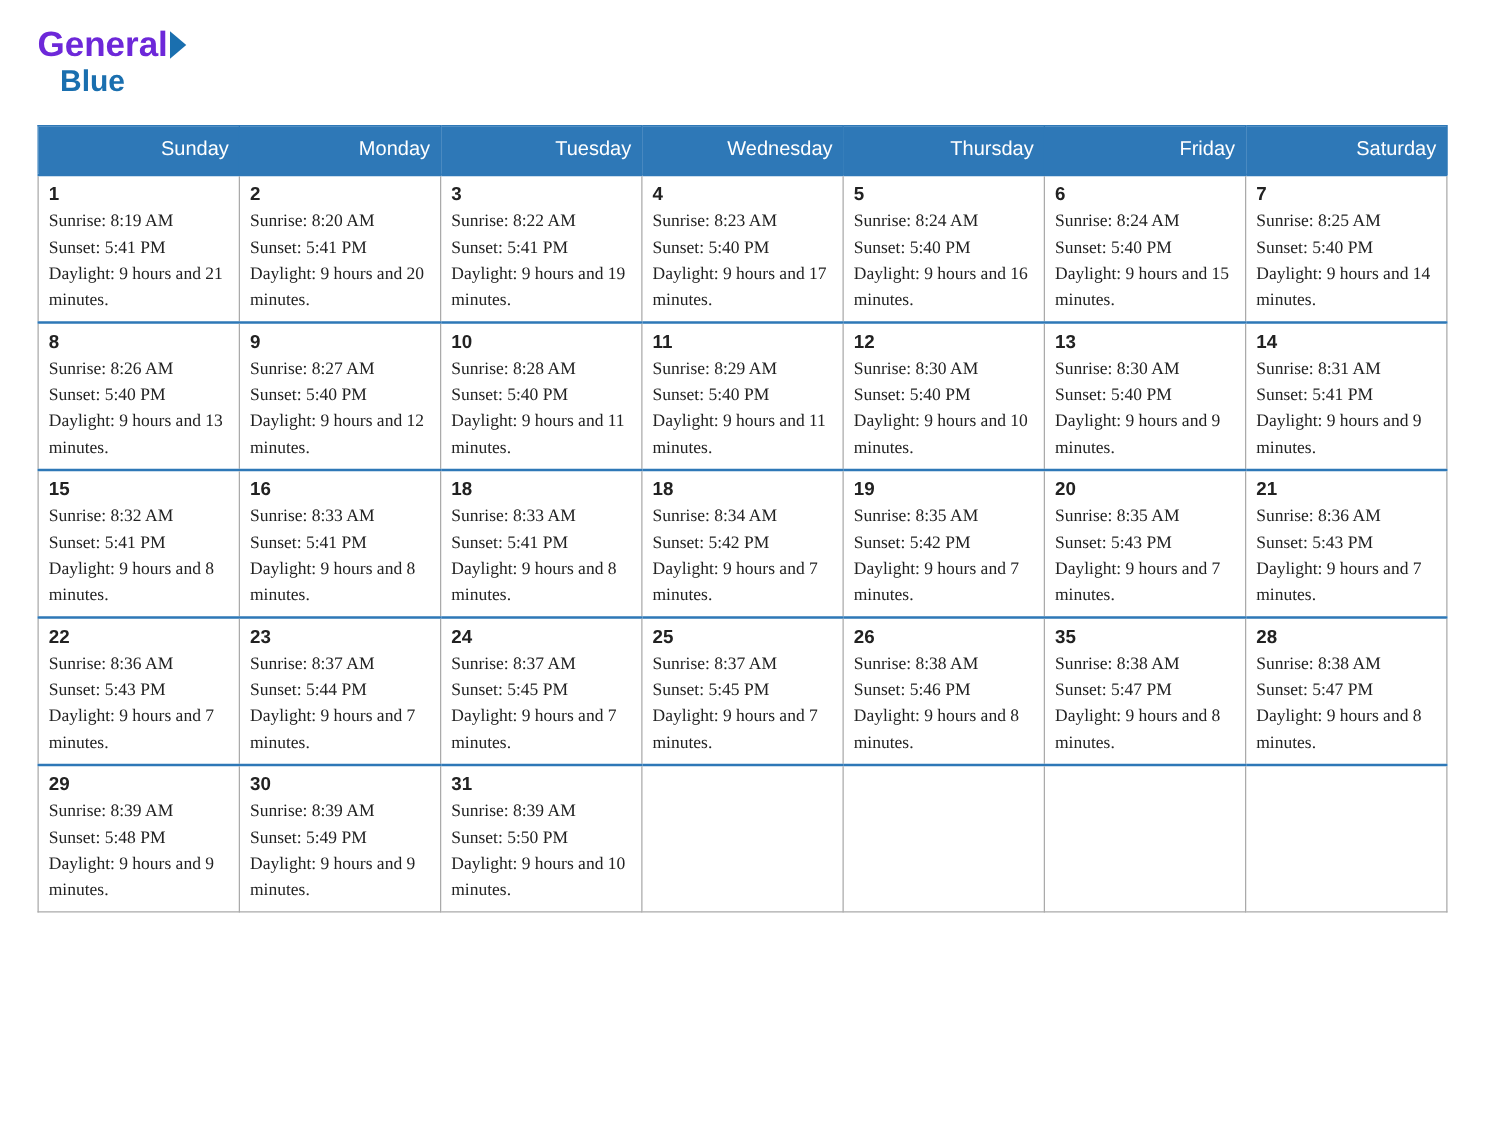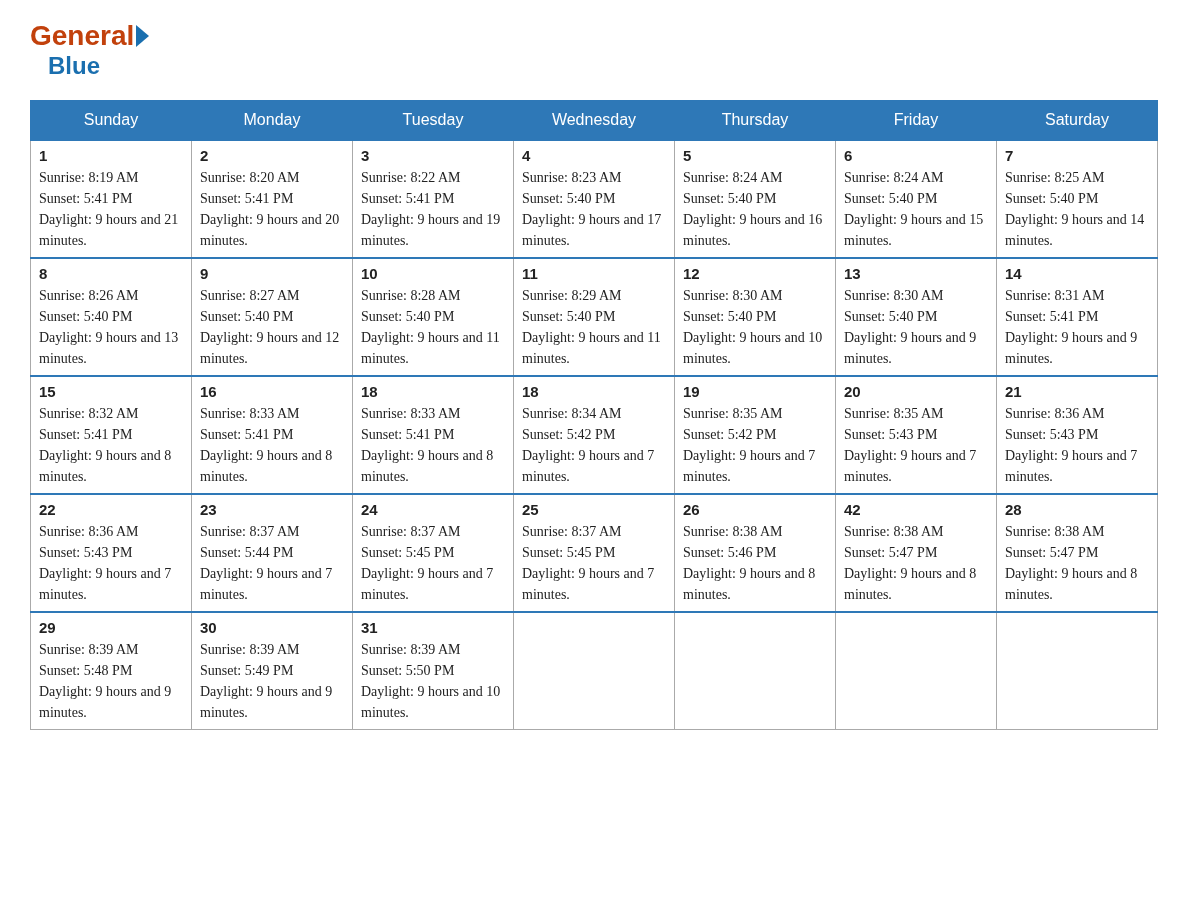--- a/index.html
+++ b/index.html
@@ -36,21 +36,21 @@
     .calendar {
       width: 100%;
       border-collapse: collapse;
     }
     .calendar th {
       background-color: #2e78b7;
       color: #fff;
       font-size: 16px;
       font-weight: normal;
       padding: 10px 8px;
-      text-align: center;
+      text-align: right;
       border: 1px solid #2e78b7;
     }
     .calendar td {
       vertical-align: top;
       padding: 6px 8px;
       border: 1px solid #aaa;
       font-size: 13px;
       color: #222;
       width: calc(100% / 7);
       min-height: 90px;
@@ -76,21 +76,21 @@
     .calendar td.empty {
       background: #fff;
     }
   </style>
 </head>
 <body>
 
 <div class="header-area">
   <div class="logo">
     <div style="display:flex;align-items:center;font-size:28px;font-weight:bold;">
-      <span style="color:#c2410c;">General</span>
+      <span style="color:#6d28d9;">General</span>
       <span style="width:0;height:0;border-left:13px solid #1a6faf;border-top:11px solid transparent;border-bottom:11px solid transparent;margin:0 2px;"></span>
     </div>
     <div style="display:flex;align-items:center;">
       <span style="color:#1a6faf;font-size:24px;font-weight:bold;margin-left:18px;">Blue</span>
     </div>
   </div>
 </div>
 
 <table class="calendar">
   <thead>
@@ -210,21 +210,21 @@
         </td>
         <td>
           <span class="day-num">25</span>
           <span class="day-info">Sunrise: 8:37 AM<br>Sunset: 5:45 PM<br>Daylight: 9 hours and 7 minutes.</span>
         </td>
         <td>
           <span class="day-num">26</span>
           <span class="day-info">Sunrise: 8:38 AM<br>Sunset: 5:46 PM<br>Daylight: 9 hours and 8 minutes.</span>
         </td>
         <td>
-          <span class="day-num">42</span>
+          <span class="day-num">35</span>
           <span class="day-info">Sunrise: 8:38 AM<br>Sunset: 5:47 PM<br>Daylight: 9 hours and 8 minutes.</span>
         </td>
         <td>
           <span class="day-num">28</span>
           <span class="day-info">Sunrise: 8:38 AM<br>Sunset: 5:47 PM<br>Daylight: 9 hours and 8 minutes.</span>
         </td>
       </tr>
       <tr>
         <td>
           <span class="day-num">29</span>

